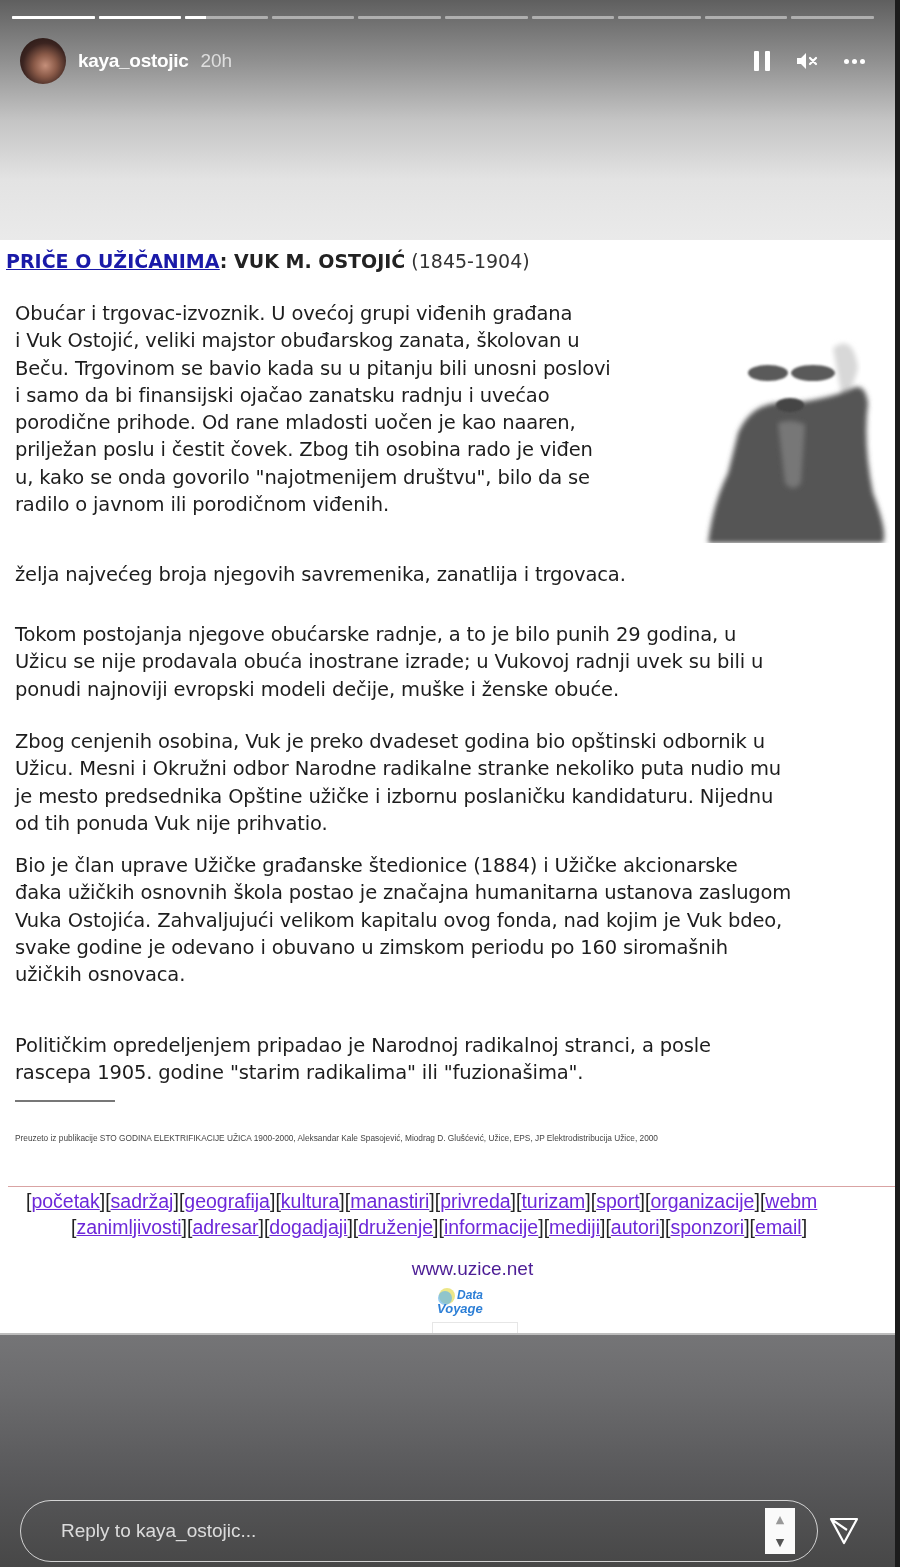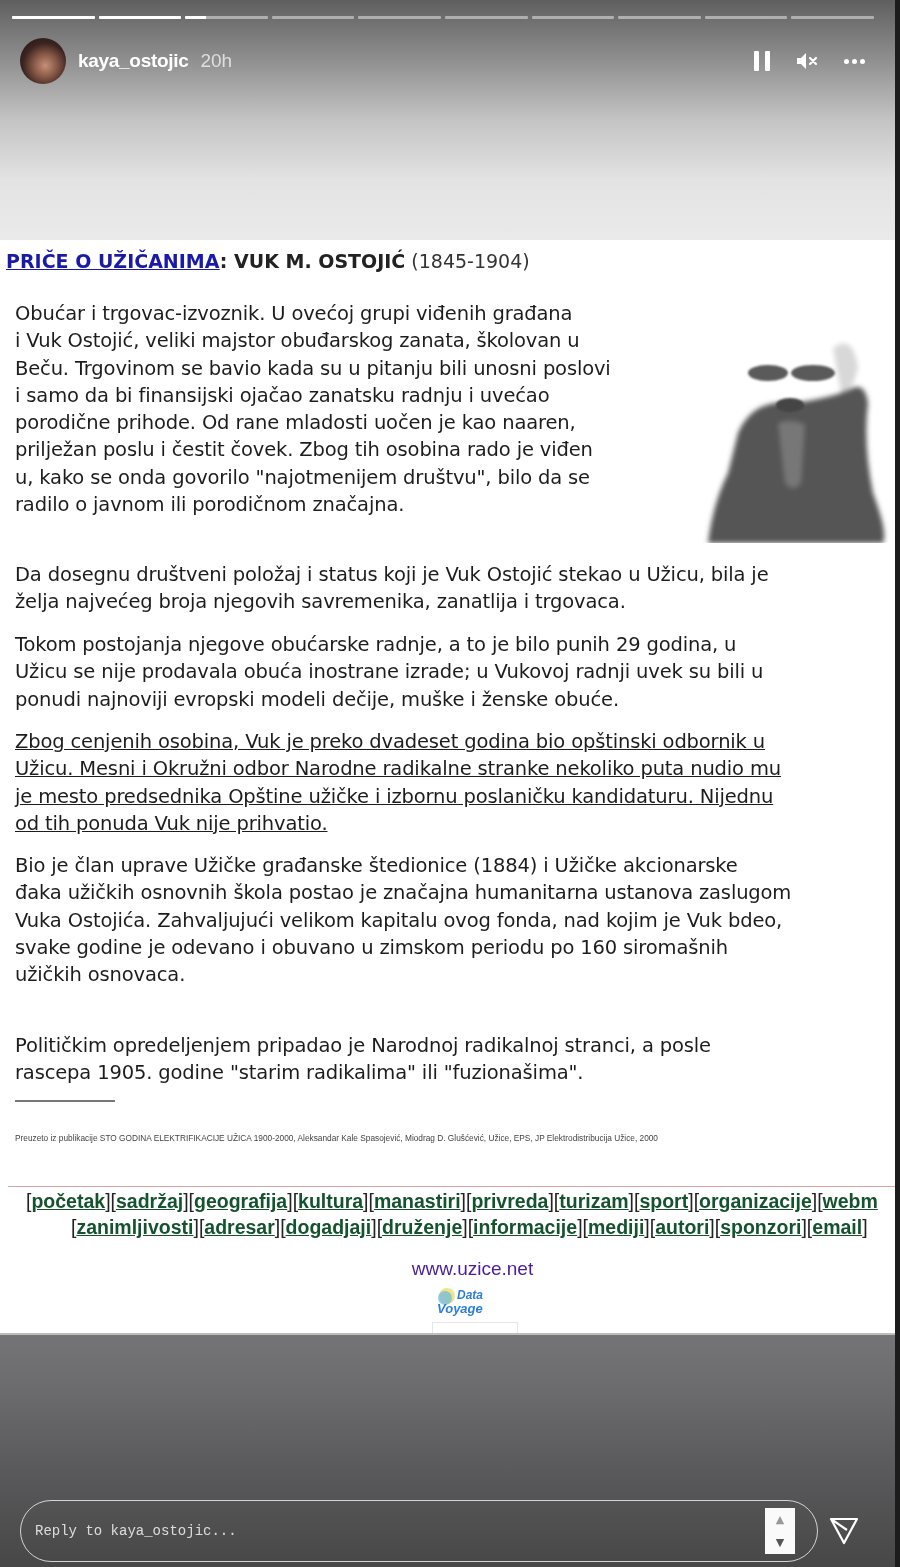--- a/index.html
+++ b/index.html
@@ -64,21 +64,21 @@
 
   .portrait {
     position: absolute; left: 693px; top: 53px; width: 200px; height: 250px;
   }
 
   .hr-short { position: absolute; left: 15px; top: 860px; width: 100px; height: 2px; background: #777; }
   .source-note { position: absolute; left: 15px; top: 893px; font-size: 8.3px; color: #444; white-space: nowrap; font-family: Liberation Sans, sans-serif; }
 
   .red-rule { position: absolute; left: 8px; right: 0; top: 946px; height: 1px; background: #d9a3a3; }
   .nav-links { position: absolute; left: 0; width: 895px; font-family: "Liberation Sans", sans-serif; font-size: 19.5px; color: #222; white-space: nowrap; }
-  .nav-links a { color: #14532d; text-decoration: underline; font-weight: bold; }
+  .nav-links a { color: #6d28d9; text-decoration: underline; }
   .nav-row1 { top: 950px; left: 26px; }
   .nav-row2 { top: 976px; left: 71px; }
 
   .site-link { position: absolute; top: 1018px; left: 0; width: 945px; text-align: center; font-family: "Liberation Sans", sans-serif; font-size: 19px; }
   .site-link a { color: #4c1d95; }
   .logo { position: absolute; left: 433px; top: 1046px; width: 80px; height: 30px; }
   .small-box { position: absolute; left: 432px; top: 1082px; width: 86px; height: 11px; border: 1px solid #e6e6e6; border-bottom: none; }
 
   
   .bottom-area {
@@ -86,22 +86,22 @@
     background: linear-gradient(to bottom, #757577 0%, #6b6b6d 25%, #59595b 60%, #474747 100%);
   }
   .bottom-area .topline { position: absolute; left: 0; right: 0; top: 0; height: 2px; background: #bdbdbd; }
 
   .reply-bar {
     position: absolute; left: 20px; top: 1500px; width: 798px; height: 62px;
     border: 1.5px solid rgba(255,255,255,0.75); border-radius: 31px;
     display: flex; align-items: center;
   }
   .reply-input {
-    margin-left: 14px; flex: 1; height: 40px; background: transparent; border: none; outline: none;
-    color: rgba(255,255,255,0.8); font-size: 14px; font-family: Liberation Mono, monospace;
+    margin-left: 40px; flex: 1; height: 40px; background: transparent; border: none; outline: none;
+    color: rgba(255,255,255,0.8); font-size: 19px; font-family: Liberation Sans, sans-serif;
   }
   .reply-input::placeholder { color: rgba(255,255,255,0.8); }
   .spinner {
     width: 30px; height: 46px; background: #fafafa; margin-right: 22px;
     display: flex; flex-direction: column; align-items: center; justify-content: space-around;
     font-size: 11px; color: #999;
   }
   .spinner .down { color: #555; }
   .send-btn { position: absolute; left: 828px; top: 1514px; width: 32px; height: 32px; cursor: pointer; }
 </style>
@@ -116,52 +116,51 @@
     </div>
 
     <div class="para" style="top:60px;">
       <span class="line">Obućar i trgovac-izvoznik. U ovećoj grupi viđenih građana</span>
       <span class="line">i Vuk Ostojić, veliki majstor obuđarskog zanata, školovan u</span>
       <span class="line">Beču. Trgovinom se bavio kada su u pitanju bili unosni poslovi</span>
       <span class="line">i samo da bi finansijski ojačao zanatsku radnju i uvećao</span>
       <span class="line">porodične prihode. Od rane mladosti uočen je kao naaren,</span>
       <span class="line">priljеžan poslu i čestit čovek. Zbog tih osobina rado je viđen</span>
       <span class="line">u, kako se onda govorilo "najotmenijem društvu", bilo da se</span>
-      <span class="line">radilo o javnom ili porodičnom značajna.</span>
+      <span class="line">radilo o javnom ili porodičnom viđenih.</span>
     </div>
 
     <svg class="portrait" viewBox="0 0 200 250">
       <defs>
         <filter id="blur1">
             <feGaussianBlur stdDeviation="2.5"></feGaussianBlur>
           </filter>
         <filter id="blur2">
             <feGaussianBlur stdDeviation="1.2"></feGaussianBlur>
           </filter>
       </defs>
       <path d="M 140 55 Q 160 40 165 75 Q 160 95 150 110 Z" fill="#d8d8d8" filter="url(#blur1)"></path>
       <path d="M 45 140 Q 60 105 100 110 Q 140 105 160 95 Q 172 90 175 110 Q 170 150 180 200 Q 195 240 190 250 L 15 250 Q 20 210 35 180 Q 40 160 45 140 Z" fill="#555" filter="url(#blur1)"></path>
       <ellipse cx="75" cy="80" rx="20" ry="8" fill="#5a5a5a" filter="url(#blur2)"></ellipse>
       <ellipse cx="120" cy="80" rx="22" ry="8" fill="#5a5a5a" filter="url(#blur2)"></ellipse>
       <ellipse cx="97" cy="112" rx="14" ry="7" fill="#444" filter="url(#blur2)"></ellipse>
       <path d="M 85 130 Q 100 125 112 132 L 108 190 Q 100 200 92 190 Z" fill="#777" filter="url(#blur1)"></path>
     </svg>
 
     <div class="para" style="top:321px;">
-      <span class="line">Da dosegnu društveni položaj i status koji je Vuk Ostojić stekao u Užicu, bila je</span>
       <span class="line">želja najvećeg broja njegovih savremenika, zanatlija i trgovaca.</span>
     </div>
 
-    <div class="para" style="top:391px;">
+    <div class="para" style="top:381px;">
       <span class="line">Tokom postojanja njegove obućarske radnje, a to je bilo punih 29 godina, u</span>
       <span class="line">Užicu se nije prodavala obuća inostrane izrade; u Vukovoj radnji uvek su bili u</span>
       <span class="line">ponudi najnoviji evropski modeli dečije, muške i ženske obuće.</span>
     </div>
 
-    <div class="para" style="top:488px;text-decoration:underline;">
+    <div class="para" style="top:488px;">
       <span class="line">Zbog cenjenih osobina, Vuk je preko dvadeset godina bio opštinski odbornik u</span>
       <span class="line">Užicu. Mesni i Okružni odbor Narodne radikalne stranke nekoliko puta nudio mu</span>
       <span class="line">je mesto predsednika Opštine užičke i izbornu poslaničku kandidaturu. Nijednu</span>
       <span class="line">od tih ponuda Vuk nije prihvatio.</span>
     </div>
 
     <div class="para" style="top:612px;">
       <span class="line">Bio je član uprave Užičke građanske štedionice (1884) i Užičke akcionarske</span>
       <span class="line">đaka užičkih osnovnih škola postao je značajna humanitarna ustanova zaslugom</span>
       <span class="line">Vuka Ostojića. Zahvaljujući velikom kapitalu ovog fonda, nad kojim je Vuk bdeo,</span>

